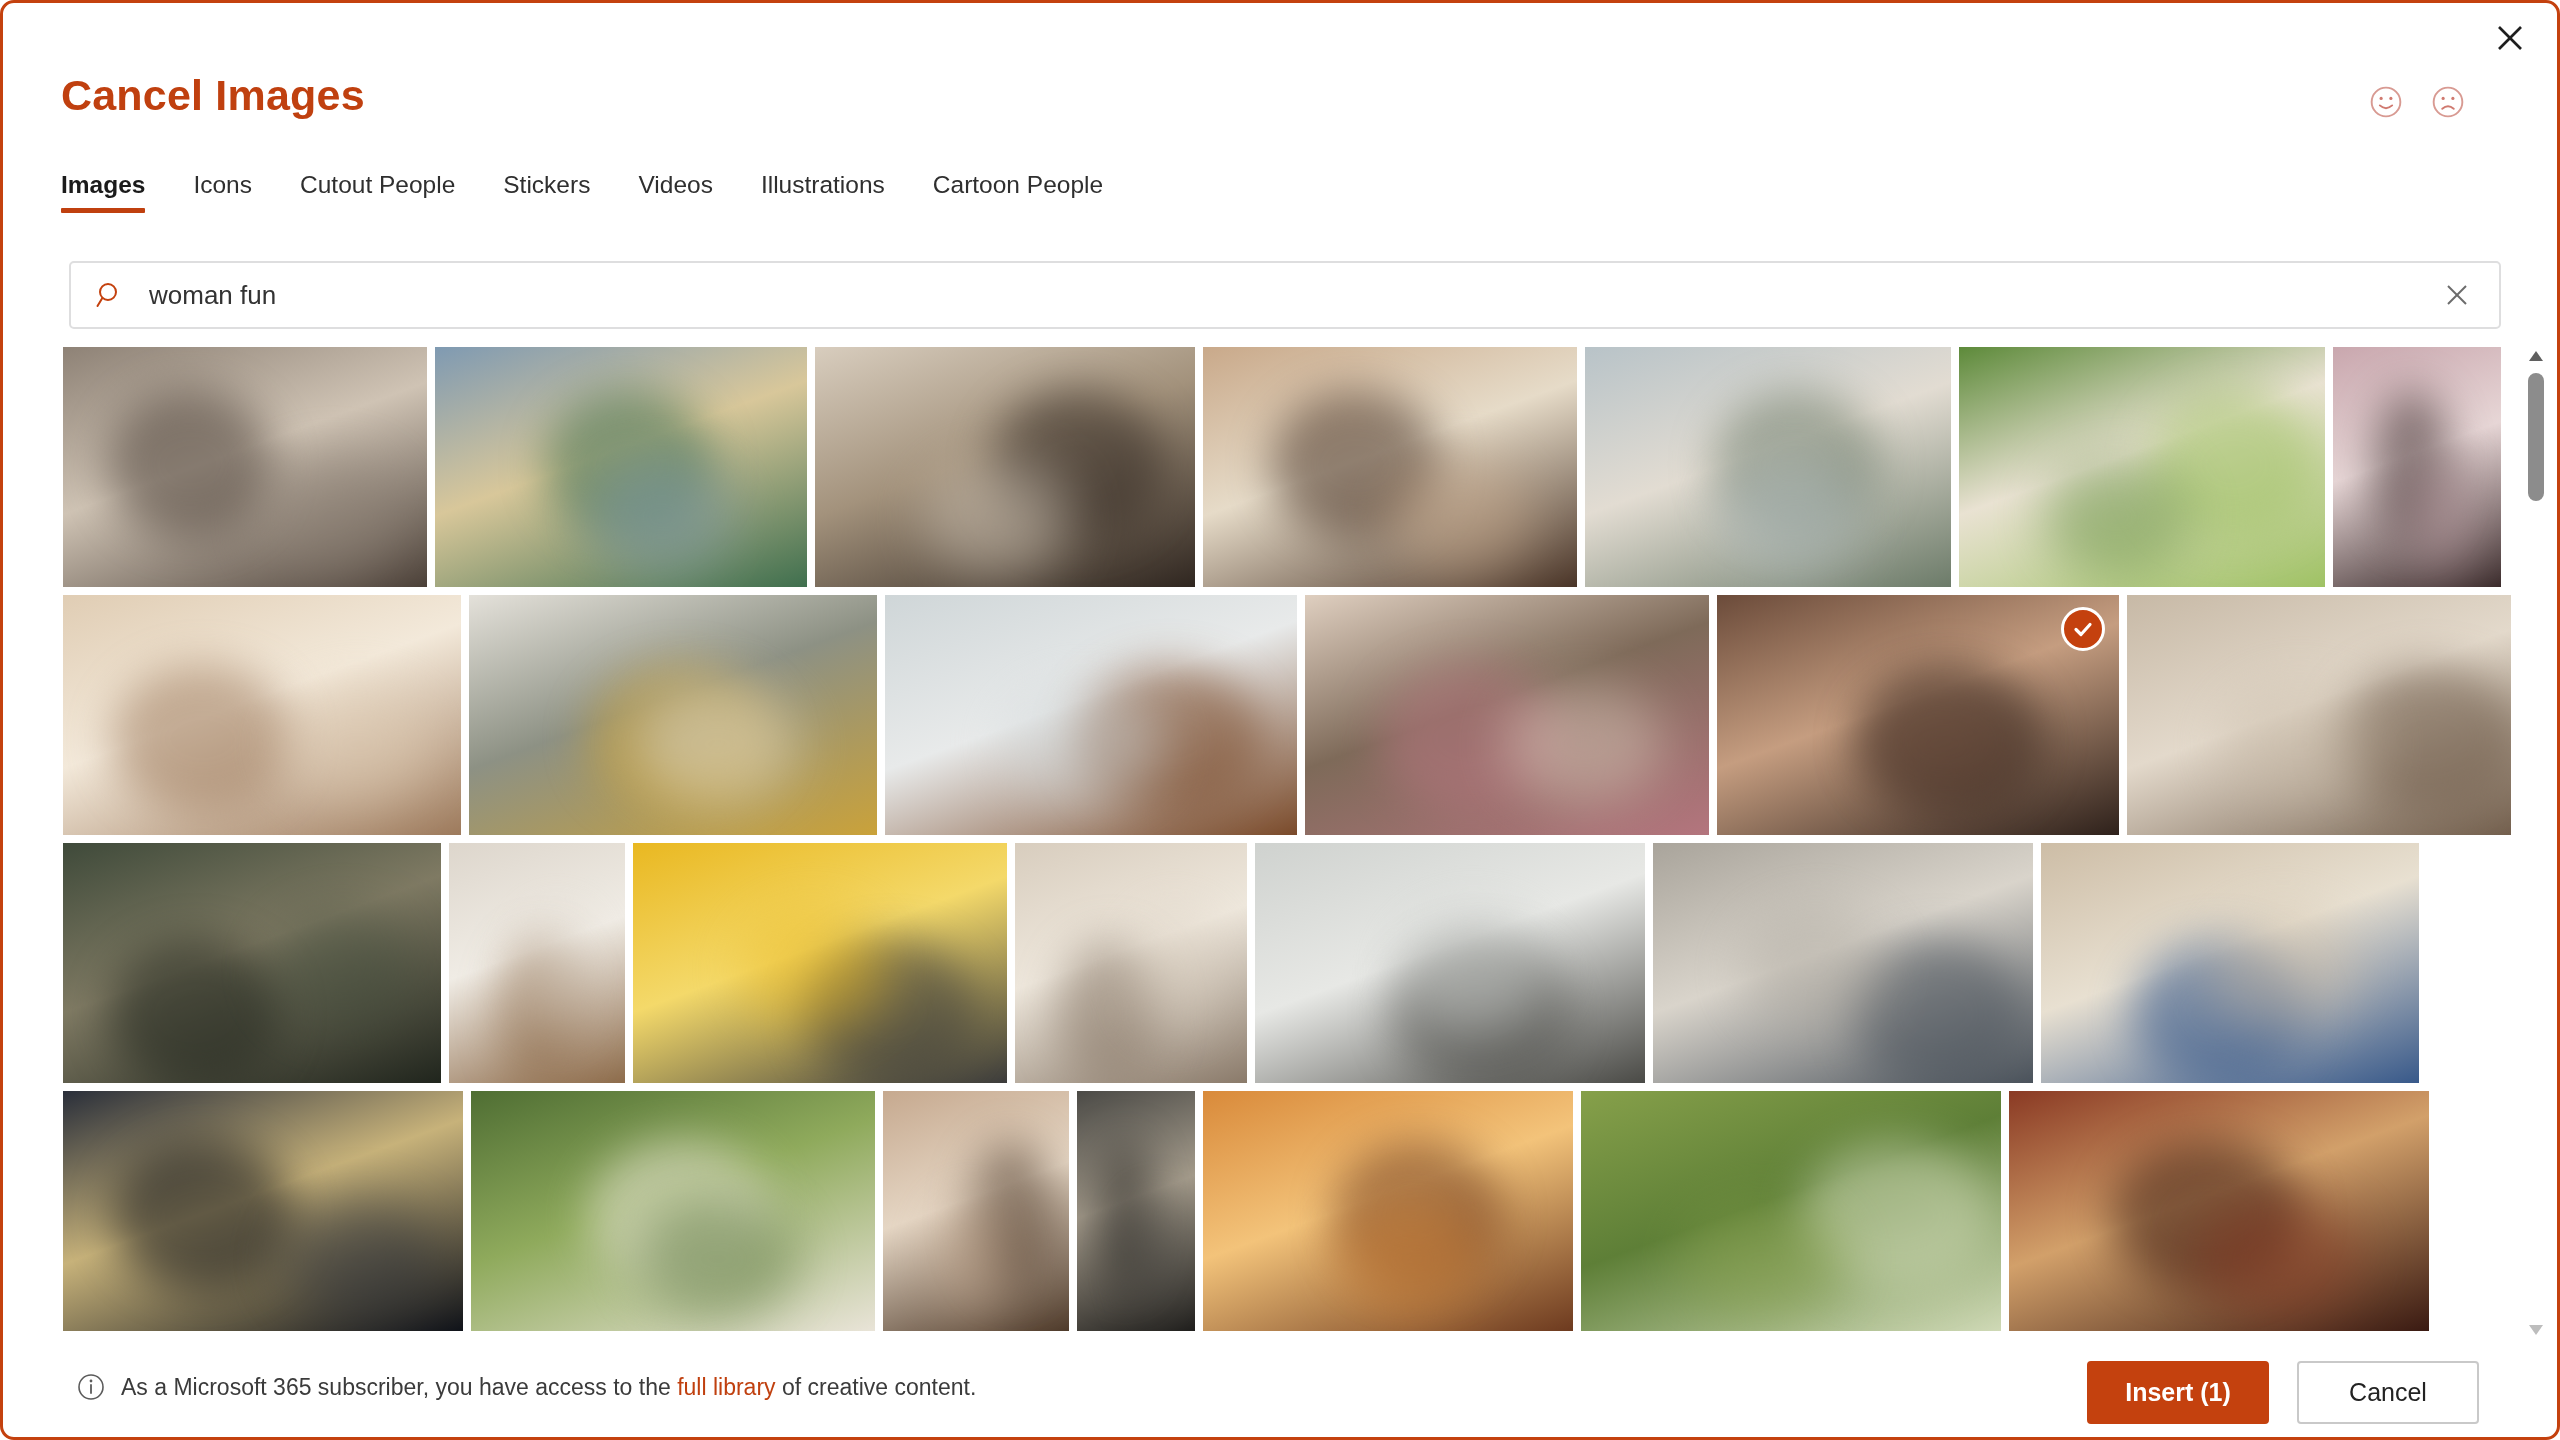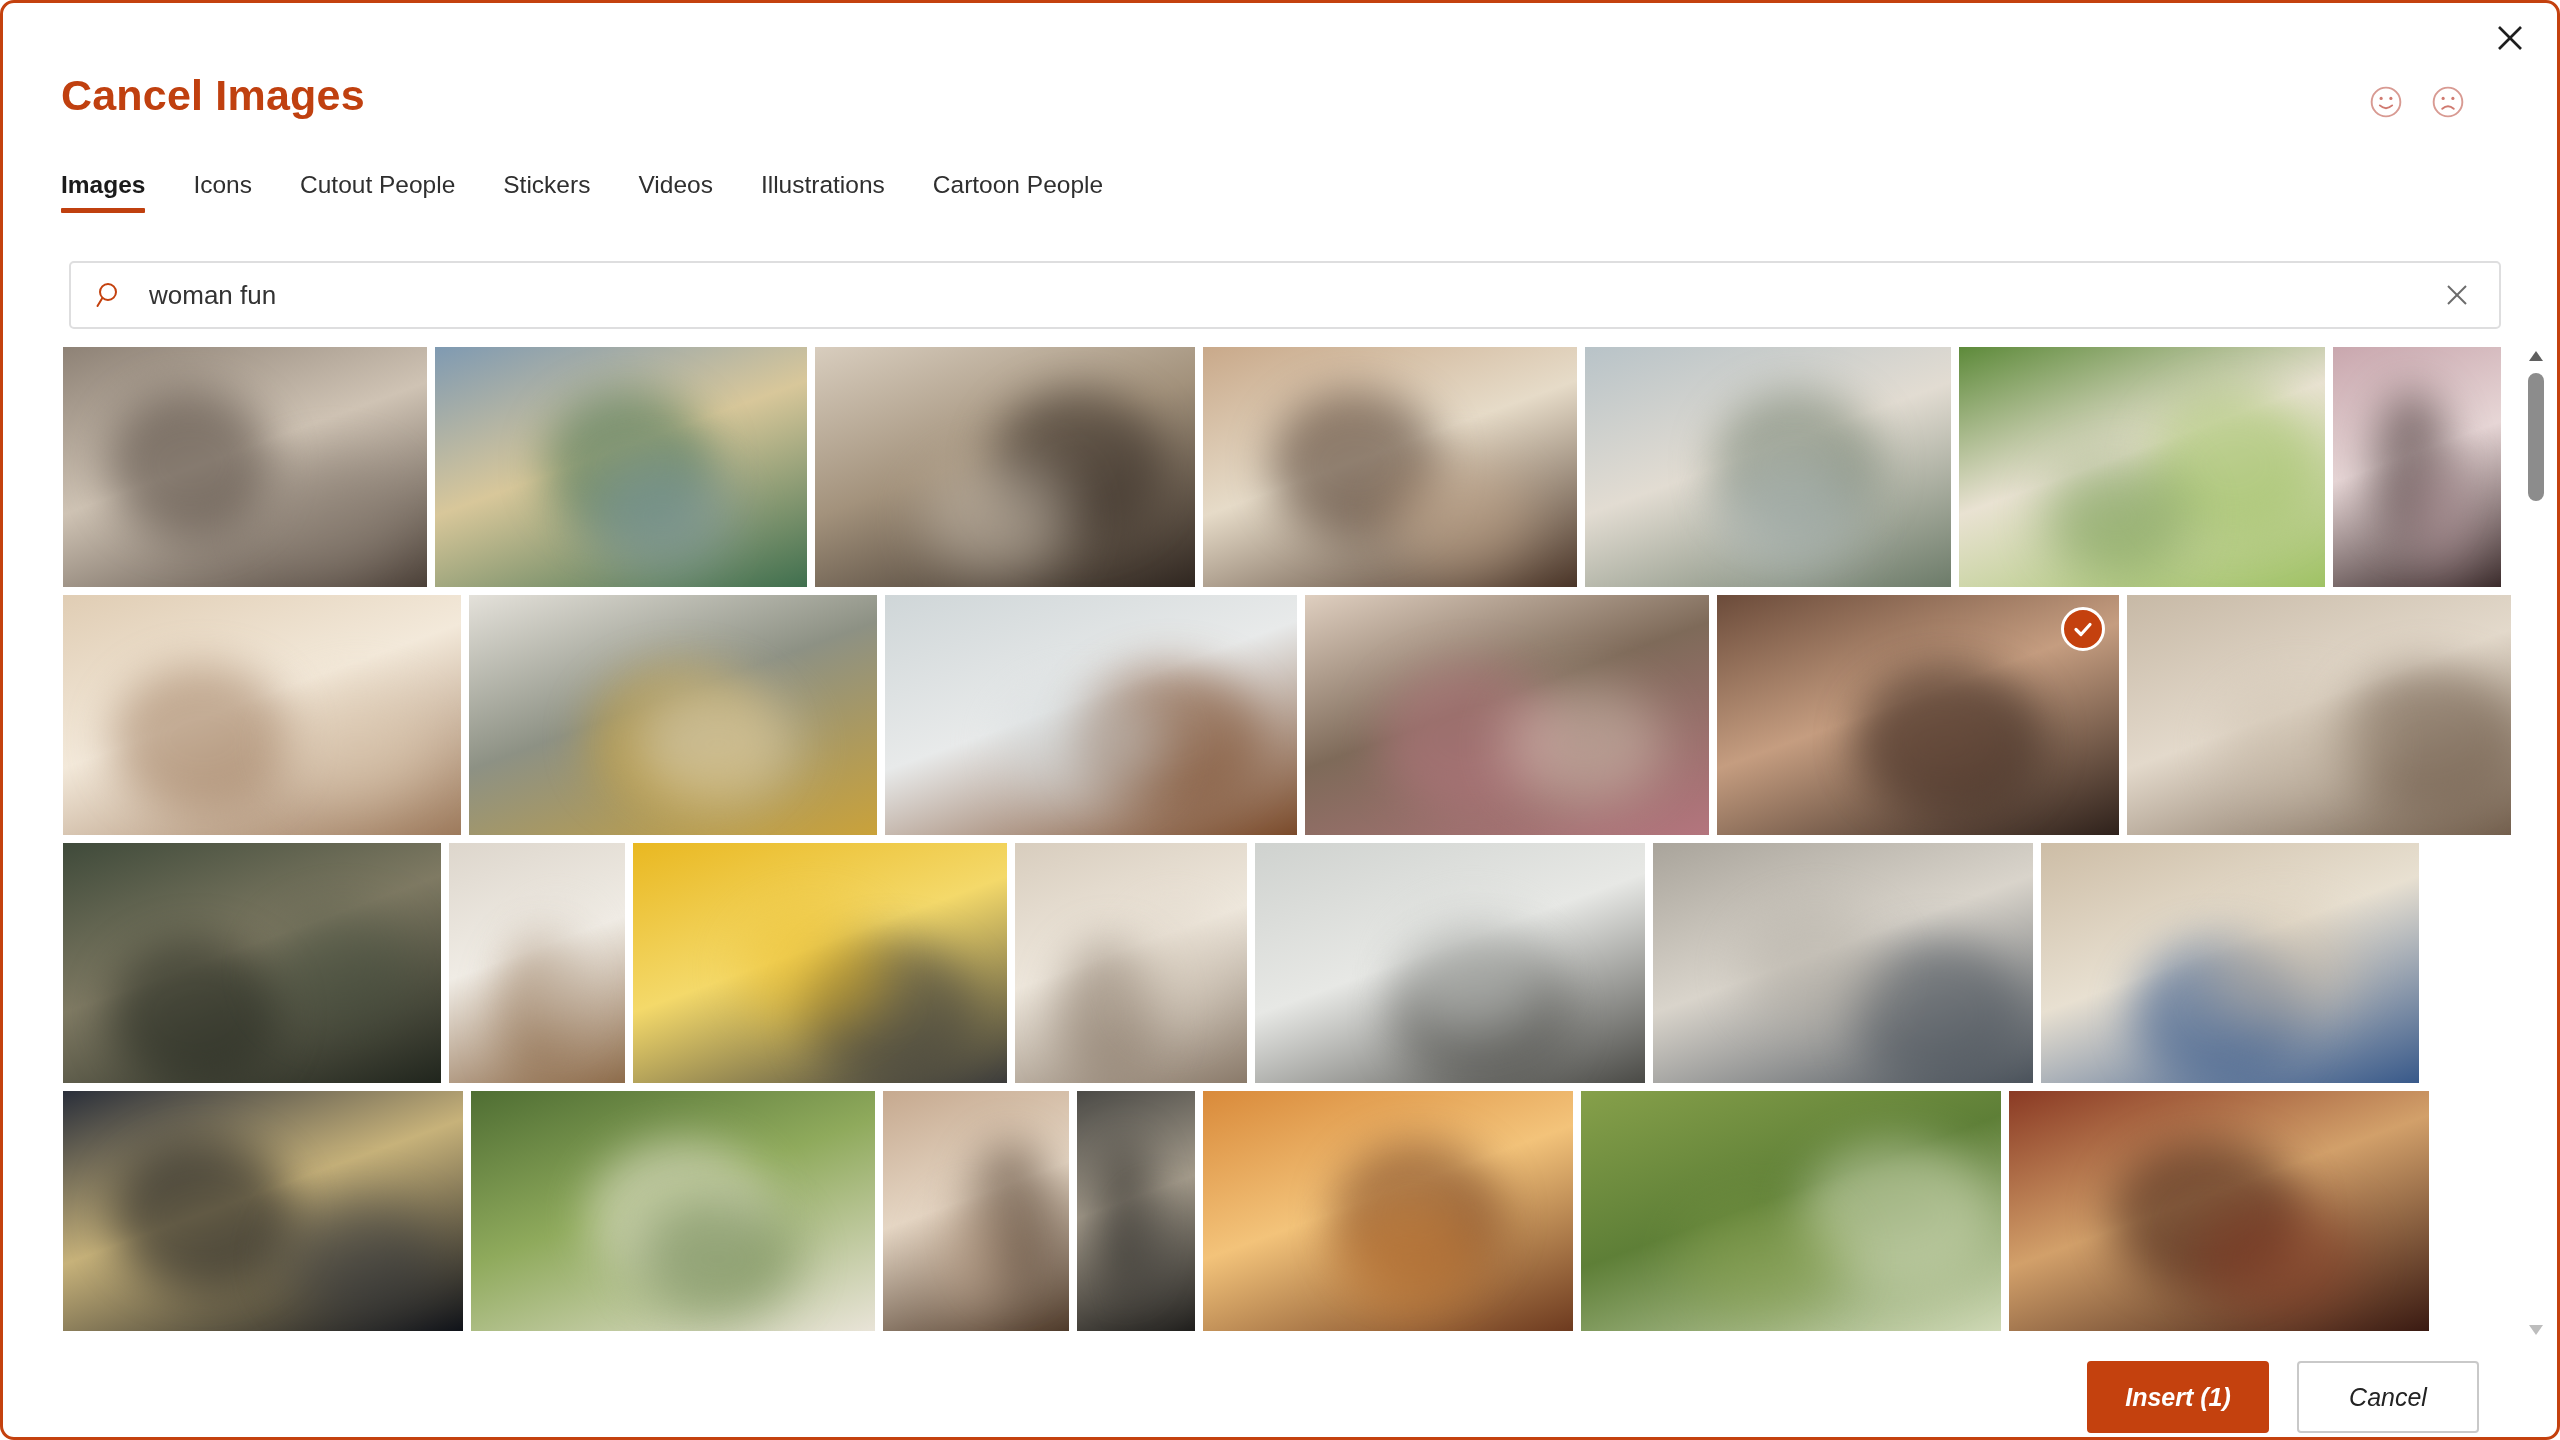--- a/index.html
+++ b/index.html
@@ -252,30 +252,29 @@
     cursor: pointer;
   }
   #footer-buttons {
     position: absolute;
     right: 78px;
     top: 16px;
     display: flex;
     gap: 28px;
   }
   .btn {
-    height: 72px;
+    height: 63px;
     min-width: 182px;
     border-radius: 4px;
     font-size: 25px;
     font-family: "Liberation Sans", sans-serif;
     cursor: pointer;
     display: flex;
     align-items: center;
     justify-content: center;
-    font-style: italic;
   }
   #insert-button {
     background: #c4410e;
     color: #ffffff;
     border: 2px solid #c4410e;
     font-weight: 600;
   }
   #cancel-button {
     background: #ffffff;
     color: #232323;
@@ -499,20 +498,30 @@
       <div id="sb-thumb"></div>
     </div>
     <div id="sb-down">
       <svg width="16" height="12" viewBox="0 0 16 12">
           <polygon points="8,11 1,1 15,1" fill="#bdbdbd"></polygon>
         </svg>
     </div>
   </div>
 
   <div id="footer">
+    <div id="footer-note">
+      <svg id="info-icon" viewBox="0 0 28 28">
+        <circle cx="14" cy="14" r="12" fill="none" stroke="#5b5b5b" stroke-width="1.6"></circle>
+        <circle cx="14" cy="8" r="1.4" fill="#5b5b5b"></circle>
+        <line x1="14" y1="12" x2="14" y2="20" stroke="#5b5b5b" stroke-width="1.8" stroke-linecap="round"></line>
+      </svg>
+      <span>
+        <span>As a Microsoft 365 subscriber, you have access to the </span><a id="full-library-link">full library</a><span> of creative content.</span>
+      </span>
+    </div>
 
     <div id="footer-buttons">
       <button class="btn" id="insert-button">Insert (1)</button>
       <button class="btn" id="cancel-button">Cancel</button>
     </div>
   </div>
 
 </div>
 
 </body></html>

